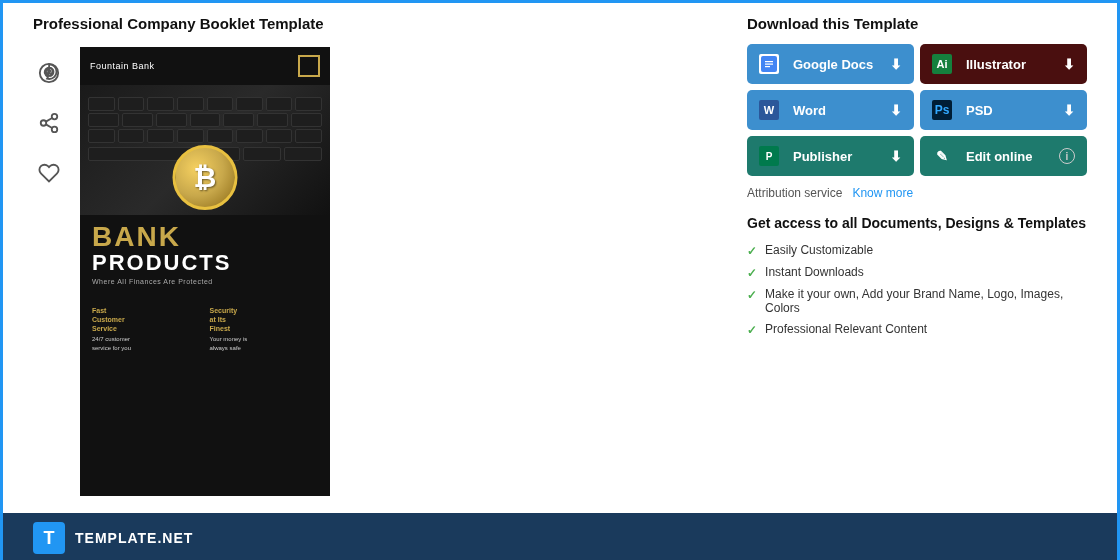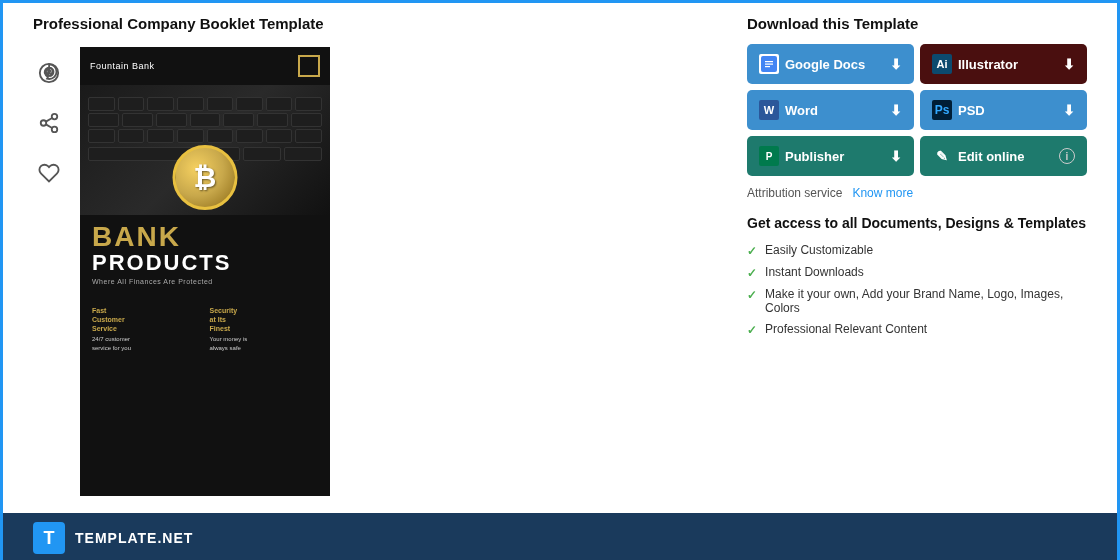--- a/index.html
+++ b/index.html
@@ -201,33 +201,33 @@
     }
     .btn-google-docs { background: #3d8fce; }
     .btn-illustrator { background: #4a0f0f; }
     .btn-word { background: #3d8fce; }
     .btn-psd { background: #3d8fce; }
     .btn-publisher { background: #1e7a6d; }
     .btn-edit-online { background: #1e7a6d; }
     .btn-icon-text {
       display: flex;
       align-items: center;
-      gap: 6px;
+      gap: 14px;
     }
     .btn-app-icon {
       width: 20px;
       height: 20px;
       display: flex;
       align-items: center;
       justify-content: center;
       font-size: 12px;
       font-weight: bold;
       border-radius: 2px;
     }
-    .icon-ai { background: #0c4a6e; color: #fff; font-size: 11px; border-radius: 2px; }
+    .icon-ai { background: #15803d; color: #fff; font-size: 11px; border-radius: 2px; }
     .icon-ps { background: #001e36; color: #31a8ff; font-size: 12px; }
     .download-arrow {
       font-size: 14px;
     }
     .attribution {
       font-size: 12px;
       color: #555;
       margin-bottom: 15px;
     }
     .attribution a {

